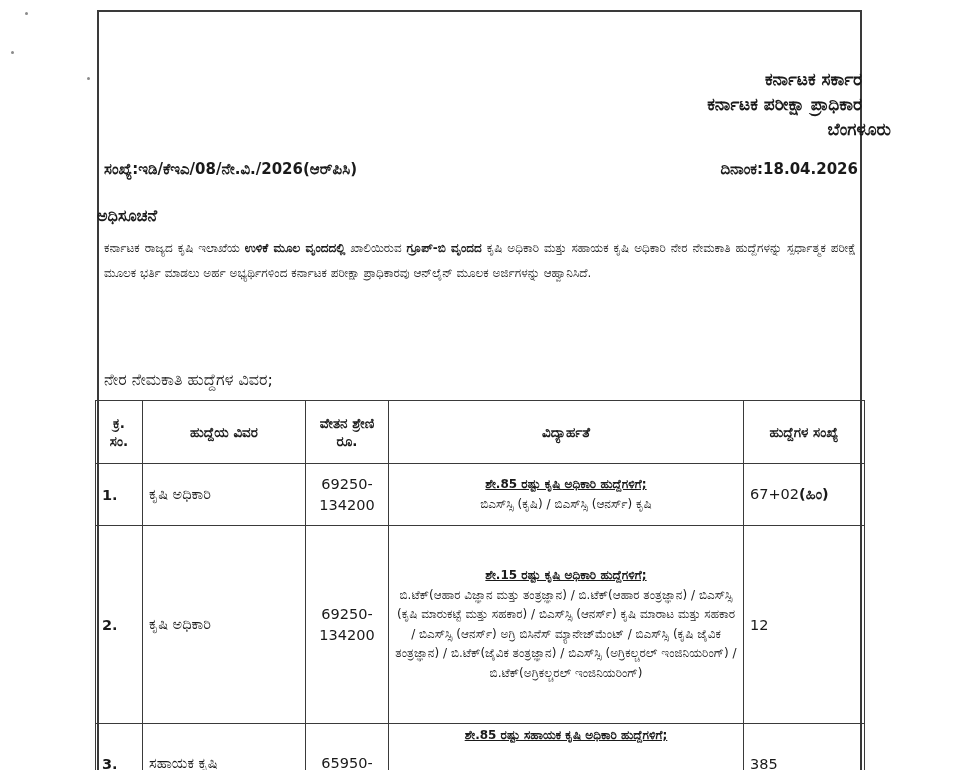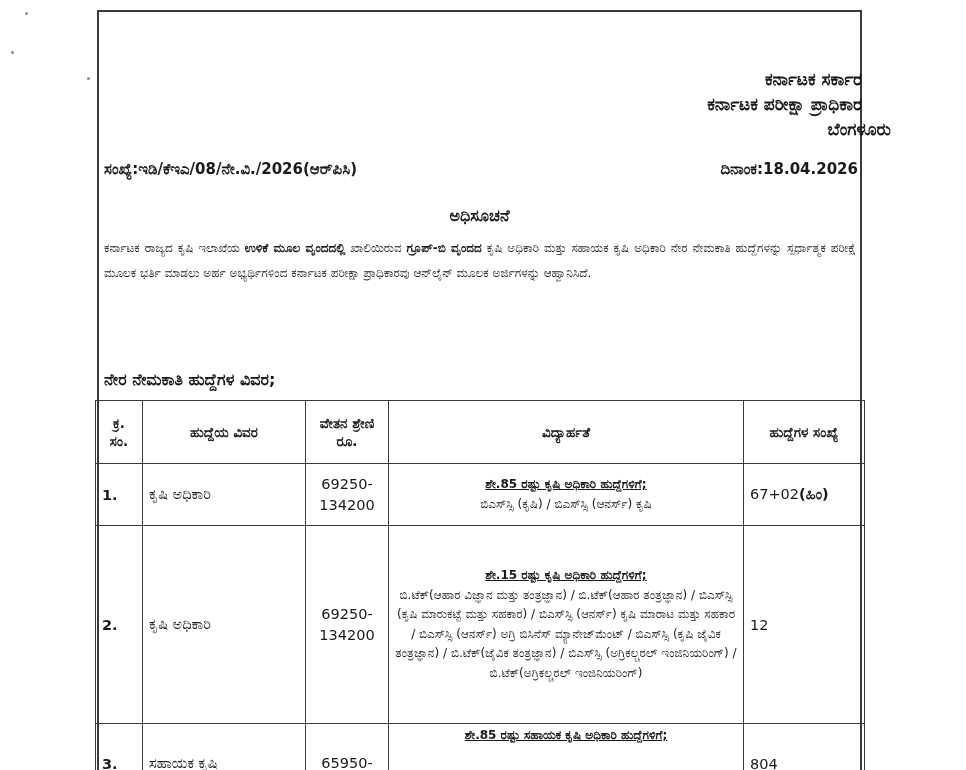--- a/index.html
+++ b/index.html
@@ -12,27 +12,27 @@
   .frame {
     position: absolute; left: 97px; top: 10px; width: 765px; height: 800px;
     border: 2px solid #3a3a3a; border-bottom: none; box-sizing: border-box;
   }
   .heading {
     position: absolute; left: 97px; width: 765px; text-align: right;
     font-weight: bold; font-size: 17px; line-height: 25px;
   }
   .refno { position: absolute; left: 104px; top: 160px; font-weight: bold; font-size: 15px; }
   .date  { position: absolute; right: 108px; top: 160px; font-weight: bold; font-size: 15px; }
-  .notice-title { position: absolute; left: 97px; width: 765px; top: 206px; text-align: center; font-weight: bold; font-size: 16px; }
+  .notice-title { position: absolute; left: 97px; width: 765px; top: 206px; text-align: left; font-weight: bold; font-size: 16px; }
   .para {
     position: absolute; left: 104px; top: 236px; width: 752px;
     font-size: 12px; line-height: 25px; text-align: justify;
   }
   .para b { font-weight: bold; }
-  .subhead { position: absolute; left: 104px; top: 370px; font-weight: bold; font-size: 16px; }
+  .subhead { position: absolute; left: 104px; top: 370px; font-weight: normal; font-size: 16px; }
   table.posts {
     position: absolute; left: 95px; top: 400px; width: 769px;
     border-collapse: collapse; font-size: 14.5px; table-layout: fixed;
   }
   table.posts th, table.posts td {
     border: 1.5px solid #3a3a3a; padding: 2px 6px; vertical-align: middle;
   }
   table.posts th { font-weight: bold; text-align: center; font-size: 13.5px; line-height: 18px; height: 58px; }
   td.num { font-weight: bold; text-align: left; }
   td.post { text-align: left; padding-left: 8px; }
@@ -103,16 +103,16 @@
       <td class="count"><span>12</span><span class="bold"></span></td>
     </tr>
     <tr style="height:80px;">
       <td class="num">3.</td>
       <td class="post">ಸಹಾಯಕ ಕೃಷಿ</td>
       <td class="scale">65950-</td>
       <td class="qual" style="vertical-align:top;">
         <div class="qual-head">ಶೇ.85 ರಷ್ಟು ಸಹಾಯಕ ಕೃಷಿ ಅಧಿಕಾರಿ ಹುದ್ದೆಗಳಿಗೆ;</div>
         <div></div>
       </td>
-      <td class="count"><span>804</span><span class="bold"></span></td>
+      <td class="count"><span>385</span><span class="bold"></span></td>
     </tr>
   </tbody>
 </table>
 
 </body></html>

